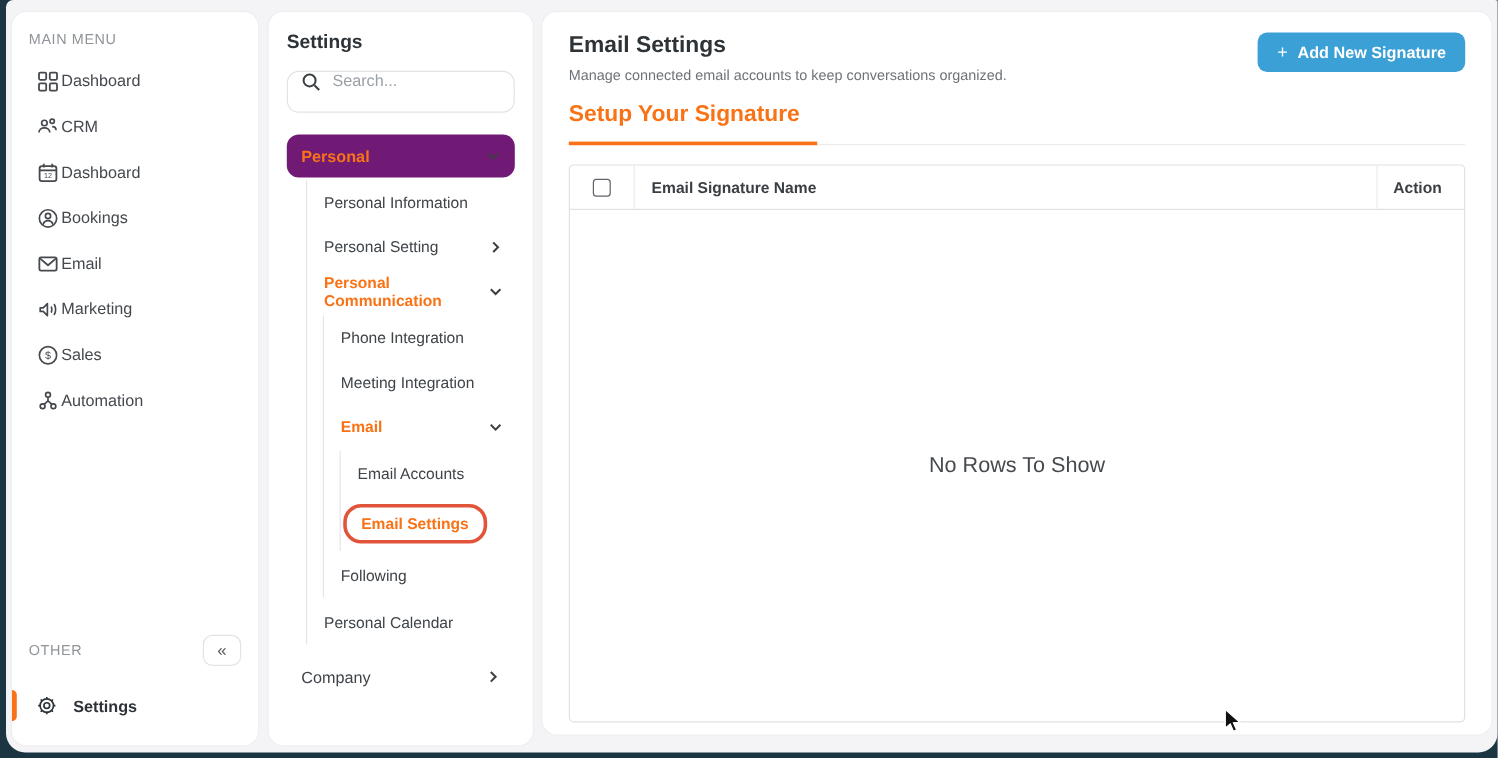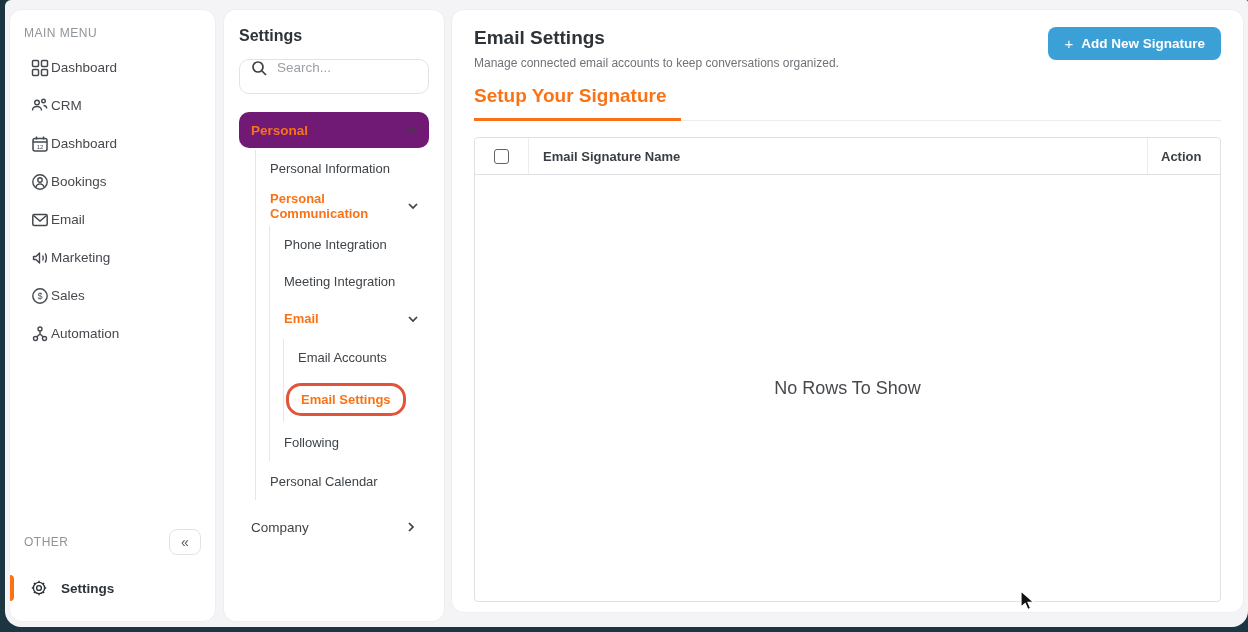--- a/index.html
+++ b/index.html
@@ -247,20 +247,28 @@
             </svg>
         </span>
       </div>
 
       <div class="tgroup">
 
         <div class="trow">
           <span>Personal Information</span>
         </div>
 
+        <div class="trow">
+          <span>Personal Setting</span>
+          <span class="chev">
+            <svg width="12" height="12" viewBox="0 0 12 12" fill="none" stroke="#3c4043" stroke-width="1.7">
+                <path d="M4 2l4 4-4 4"></path>
+              </svg>
+          </span>
+        </div>
 
         <div class="trow">
           <span class="orange">Personal Communication</span>
           <span class="chev">
             <svg width="12" height="12" viewBox="0 0 12 12" fill="none" stroke="#3c4043" stroke-width="1.7">
                 <path d="M2 4l4 4 4-4"></path>
               </svg>
           </span>
         </div>
 

